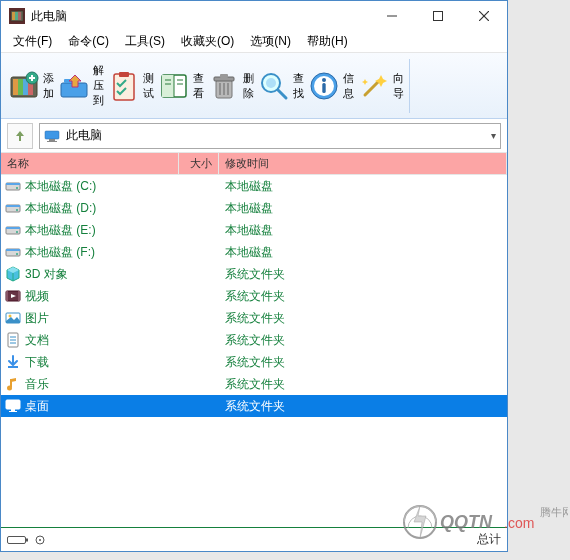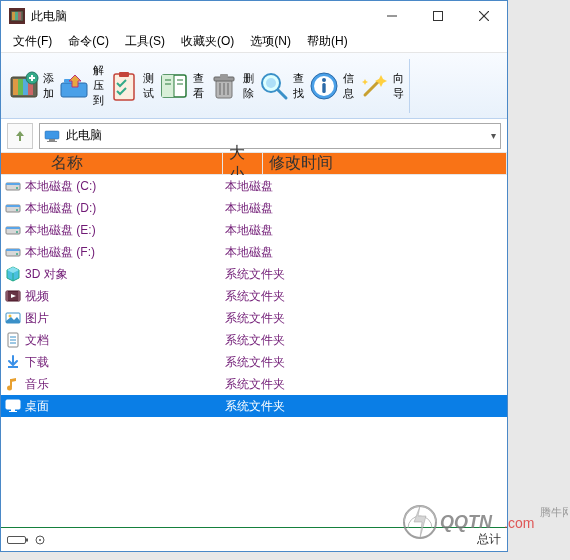--- a/index.html
+++ b/index.html
@@ -19,28 +19,28 @@
   .tool-btn .ticon { width: 34px; height: 34px; display: flex; align-items: center; justify-content: center; }
   .tool-btn .tlabel { font-size: 11px; color: #000; }
   .tool-sep { width: 1px; height: 54px; background: #bcd3ef; margin: 0 2px; }
   .addressrow { height: 34px; display: flex; align-items: center; padding: 4px 6px; gap: 6px; background: #fff; border-bottom: 1px solid #e6e6e6; }
   .up-btn { width: 26px; height: 26px; border: 1px solid #ccc; background: #fafafa; display: flex; align-items: center; justify-content: center; color: #7a6; }
   .addrbox { flex: 1; height: 26px; border: 1px solid #aaa; display: flex; align-items: center; padding: 0 4px; background: #fff; }
   .addrbox .monitor-icon { width: 16px; height: 12px; margin-right: 6px; display: inline-block; }
   .addrbox .monitor-icon svg { display: block; }
   .addrbox .addr-text { flex: 1; font-size: 12px; color: #000; }
   .addrbox .chev { color: #555; font-size: 10px; }
-  .columns-header { height: 22px; border-bottom: 1px solid #e6e6e6; display: flex; align-items: center; font-size: 16px; color: #333; background: #f97316; padding-left: 44px; }
+  .columns-header { height: 22px; border-bottom: 1px solid #e6e6e6; display: flex; align-items: center; font-size: 11px; color: #333; background: #fca5a5; }
   .columns-header .col { padding: 0 6px; border-right: 1px solid #e6e6e6; height: 100%; display: flex; align-items: center; }
   .col-name { width: 178px; }
   .col-size { width: 40px; justify-content: flex-end; }
   .col-type { width: 134px; }
   .col-mtime { flex: 1; }
   .list { flex: 1; overflow: auto; background: #fff; }
-  .row { height: 22px; display: flex; align-items: center; font-size: 12px; color: #701a75; }
+  .row { height: 22px; display: flex; align-items: center; font-size: 12px; color: #15803d; }
   .row .cell-name { width: 178px; display: flex; align-items: center; padding-left: 4px; gap: 4px; }
   .row .cell-size { width: 40px; }
   .row .cell-type { width: 134px; padding-left: 6px; }
   .row .cell-mtime { flex: 1; }
   .row.selected { background: #0a7ee6; color: #fff; }
   .row .fi { width: 16px; height: 16px; display: inline-flex; align-items: center; justify-content: center; flex-shrink: 0; }
   .statusbar { height: 24px; border-top: 1px solid #15803d; display: flex; align-items: center; padding: 0 6px; font-size: 12px; color: #333; background: #fff; }
   .status-left { display: flex; align-items: center; gap: 4px; }
   .status-right { margin-left: auto; }
   .watermark { position: absolute; right: 2px; bottom: 18px; pointer-events: none; }

